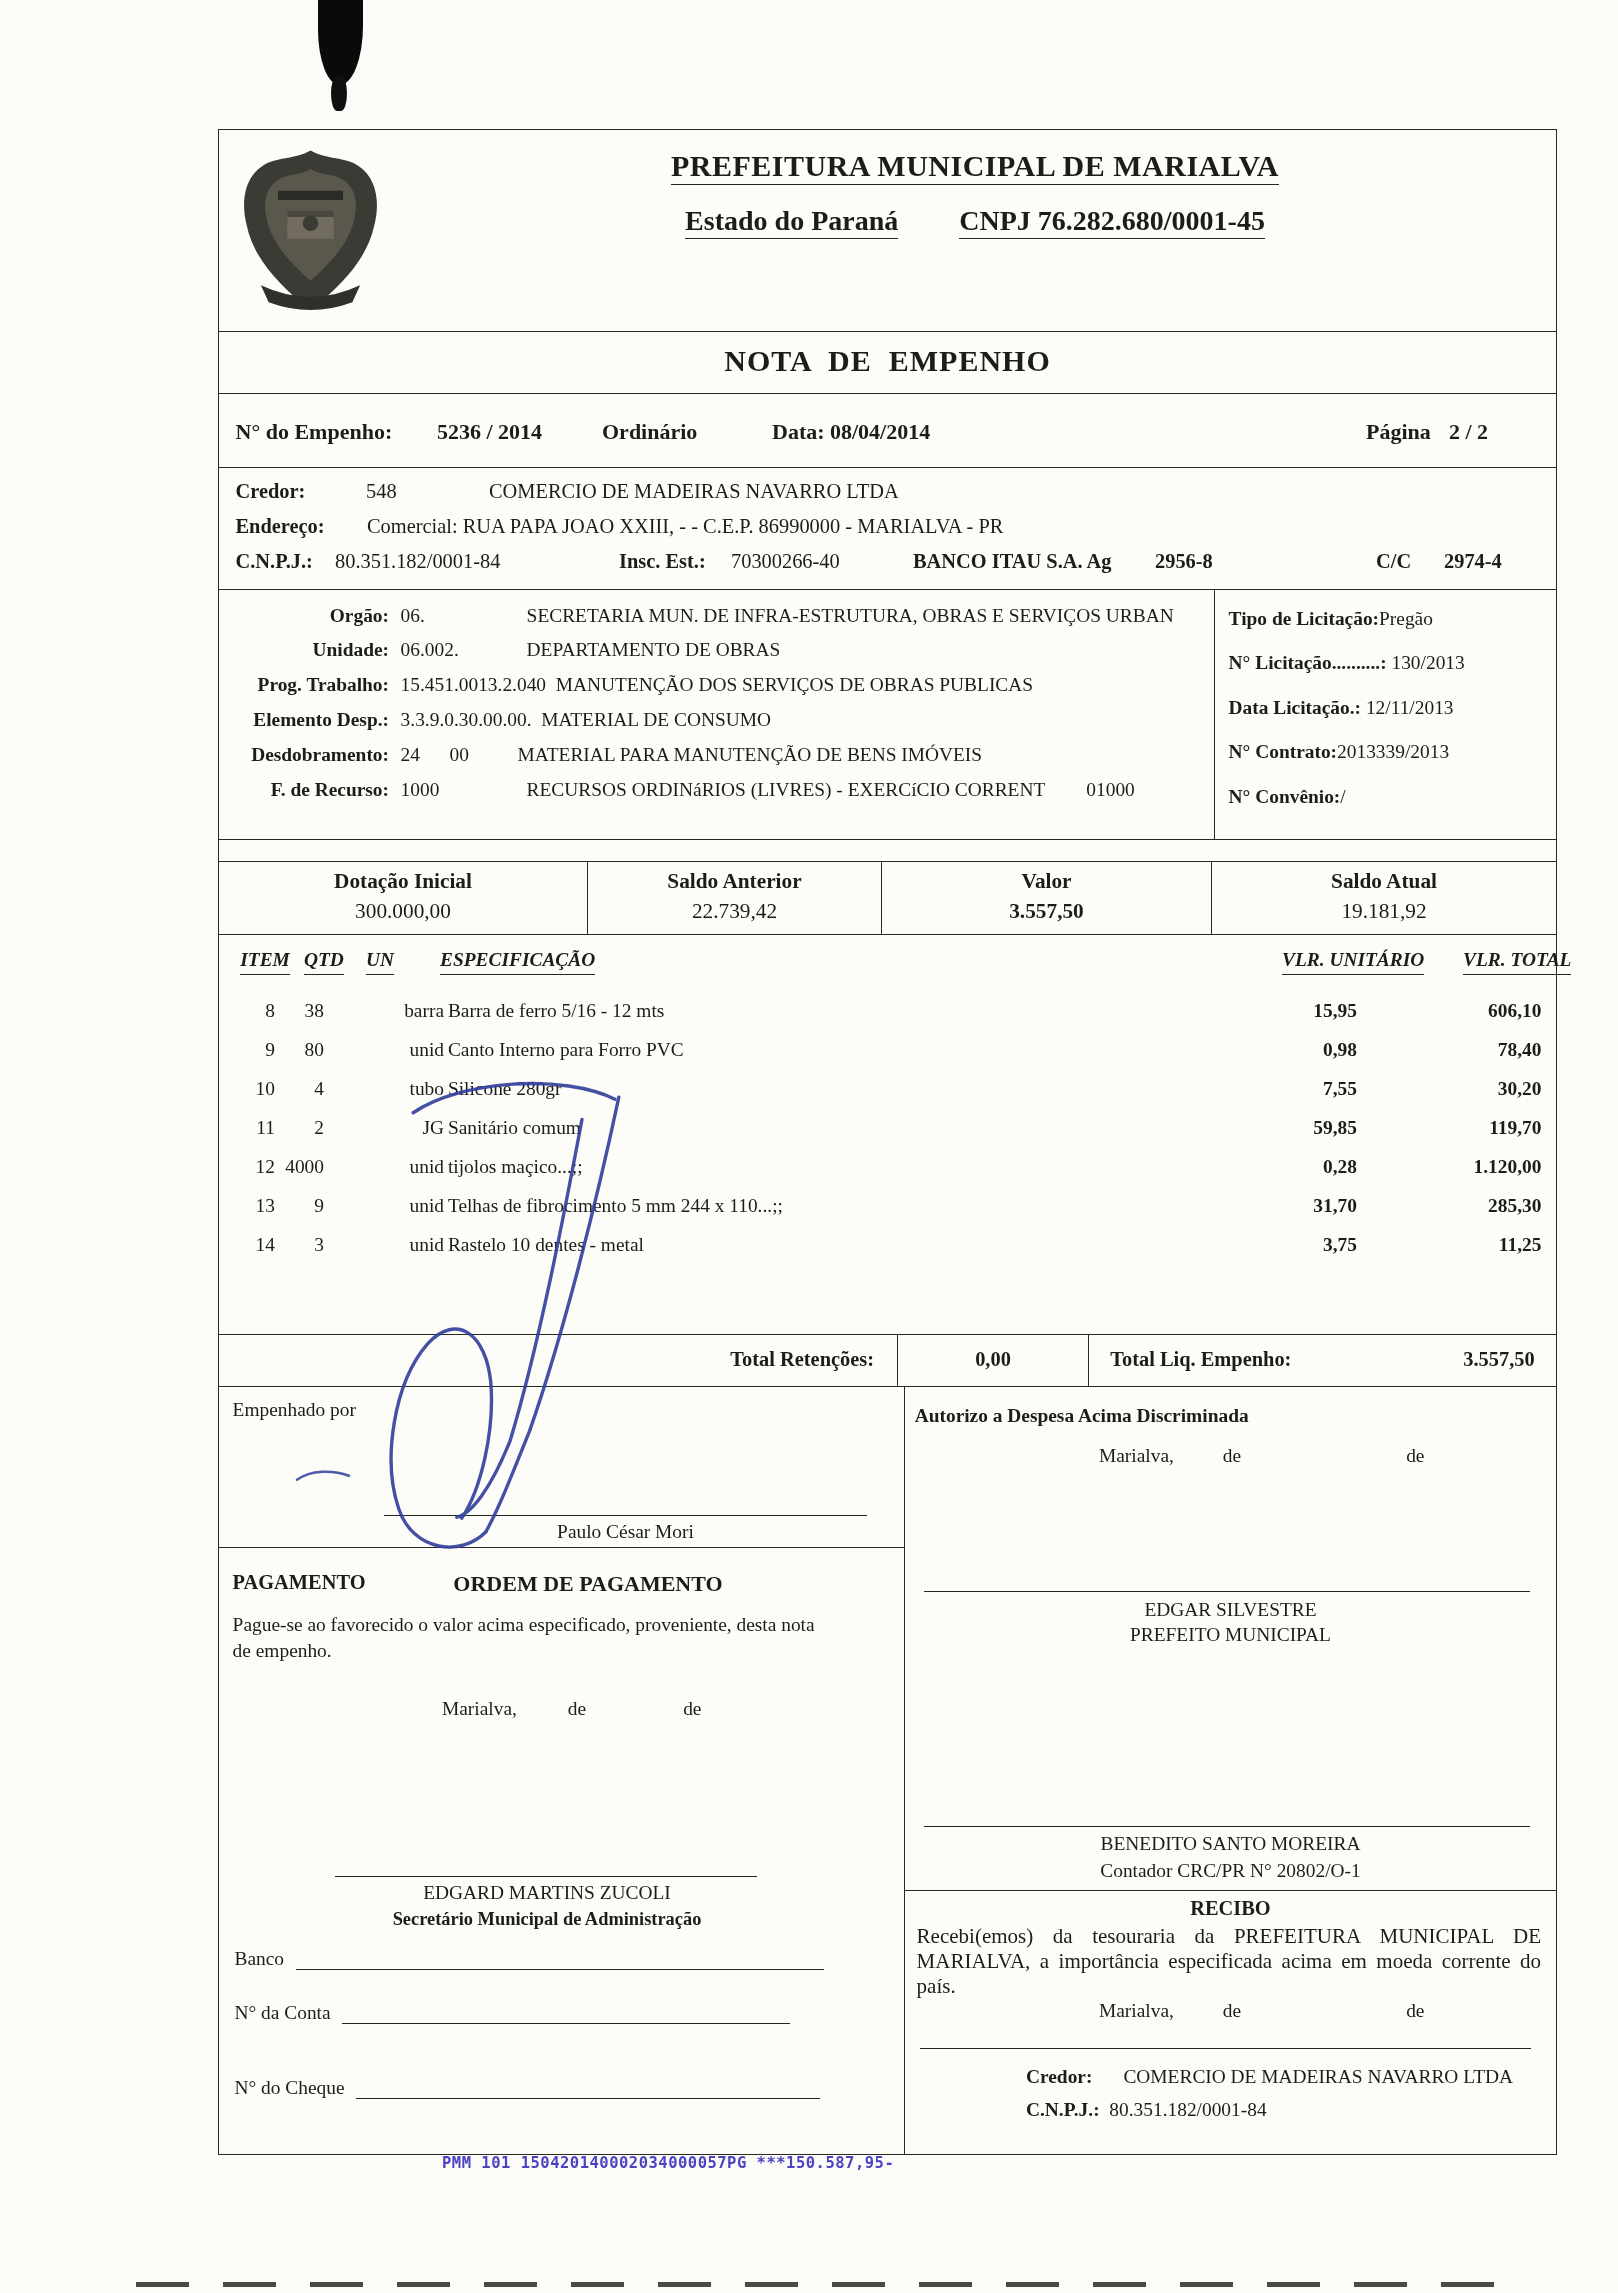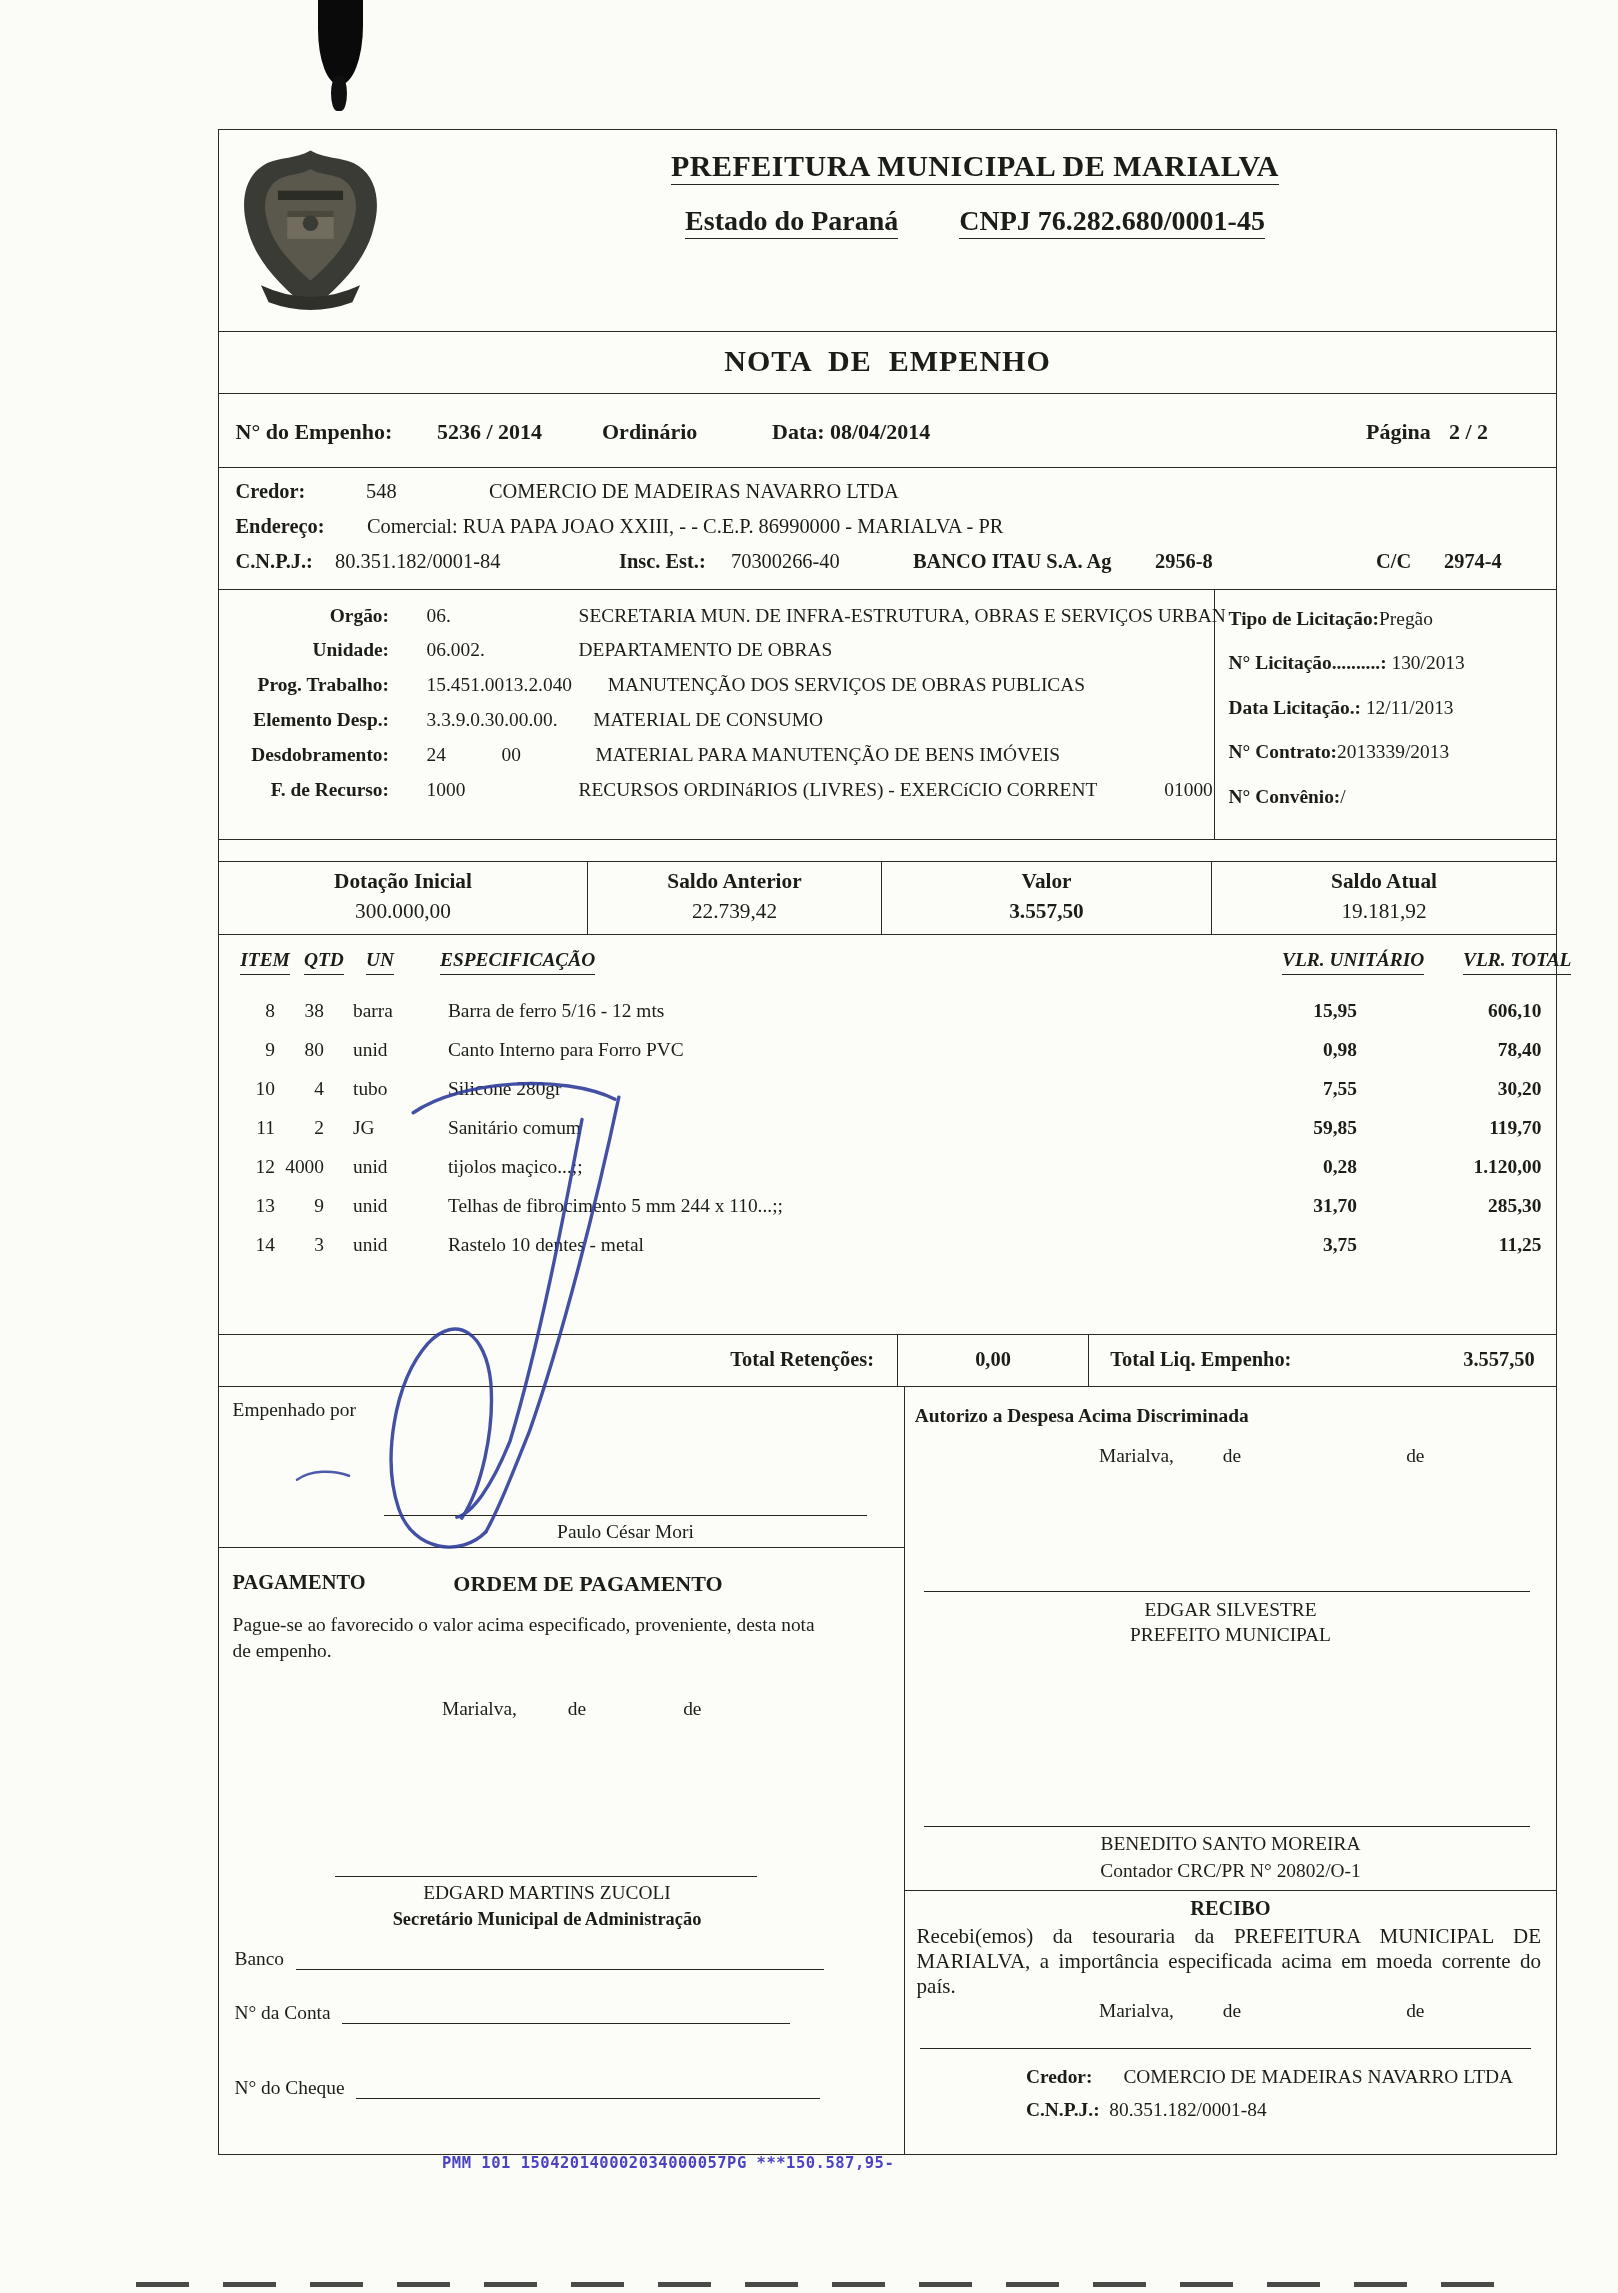--- a/index.html
+++ b/index.html
@@ -32,21 +32,21 @@
   .sec-empenho{height:74px;border-bottom:1.9px solid #2a2a23;position:relative;font-size:22px;font-weight:bold;}
   .sec-empenho span{position:absolute;top:25px;white-space:nowrap;}
 
   
   .sec-credor{height:122px;border-bottom:1.9px solid #2a2a23;position:relative;font-size:20.4px;}
   .sec-credor span{position:absolute;white-space:nowrap;}
 
   
   .sec-orgao{height:250px;border-bottom:1.9px solid #2a2a23;display:flex;}
   .orgao-left{width:996px;border-right:1.9px solid #2a2a23;padding-top:11.6px;font-size:19.4px;}
-  .b-row{display:flex;line-height:28px;margin-bottom:6.8px;gap:26px;}
+  .b-row{display:flex;line-height:28px;margin-bottom:6.8px;}
   .b-label{width:170px;text-align:right;font-weight:bold;flex-shrink:0;}
   .b-code{margin-left:11.6px;min-width:126px;padding-right:9.7px;white-space:nowrap;}
   .b-code2{min-width:68px;white-space:nowrap;}
   .b-desc{white-space:nowrap;}
   .b-extra{margin-left:41px;}
   .orgao-right{flex:1;padding:13.6px 5.8px 0 13.6px;font-size:19.4px;}
   .lic-row{line-height:29px;margin-bottom:15.5px;white-space:nowrap;}
 
   .sec-gap{height:21.3px;}
 
@@ -61,21 +61,21 @@
 
   
   .sec-items{height:400px;border-bottom:1.9px solid #2a2a23;font-size:19.4px;position:relative;}
   .items-header{position:relative;height:56px;font-weight:bold;font-style:italic;}
   .items-header span{position:absolute;top:13.6px;border-bottom:1.9px solid #26261f;padding-bottom:2.9px;white-space:nowrap;}
   .ih-item{left:21.3px;} .ih-qtd{left:85px;} .ih-un{left:147px;} .ih-spec{left:221px;}
   .ih-unit{left:1063px;} .ih-total{left:1244px;}
   .item-row{display:flex;height:39px;align-items:center;}
   .c-item{width:56px;text-align:right;}
   .c-qtd{width:49px;text-align:right;}
-  .c-un{width:120px;padding-left:29px;}
+  .c-un{width:120px;padding-left:29px;text-align:right;}
   .c-spec{flex:1;padding-left:3.9px;white-space:nowrap;overflow:hidden;}
   .c-unit{width:209px;text-align:right;font-weight:bold;}
   .c-total{width:199px;text-align:right;padding-right:14.6px;font-weight:bold;}
 
   
   .sec-totals{height:52px;border-bottom:1.9px solid #2a2a23;display:flex;font-size:20.4px;font-weight:bold;line-height:49px;}
   .t-cell1{width:679px;text-align:right;padding-right:23px;border-right:1.9px solid #2a2a23;}
   .t-cell2{width:191px;text-align:center;border-right:1.9px solid #2a2a23;}
   .t-cell3{flex:1;display:flex;justify-content:space-between;padding:0 21.3px;}
 

